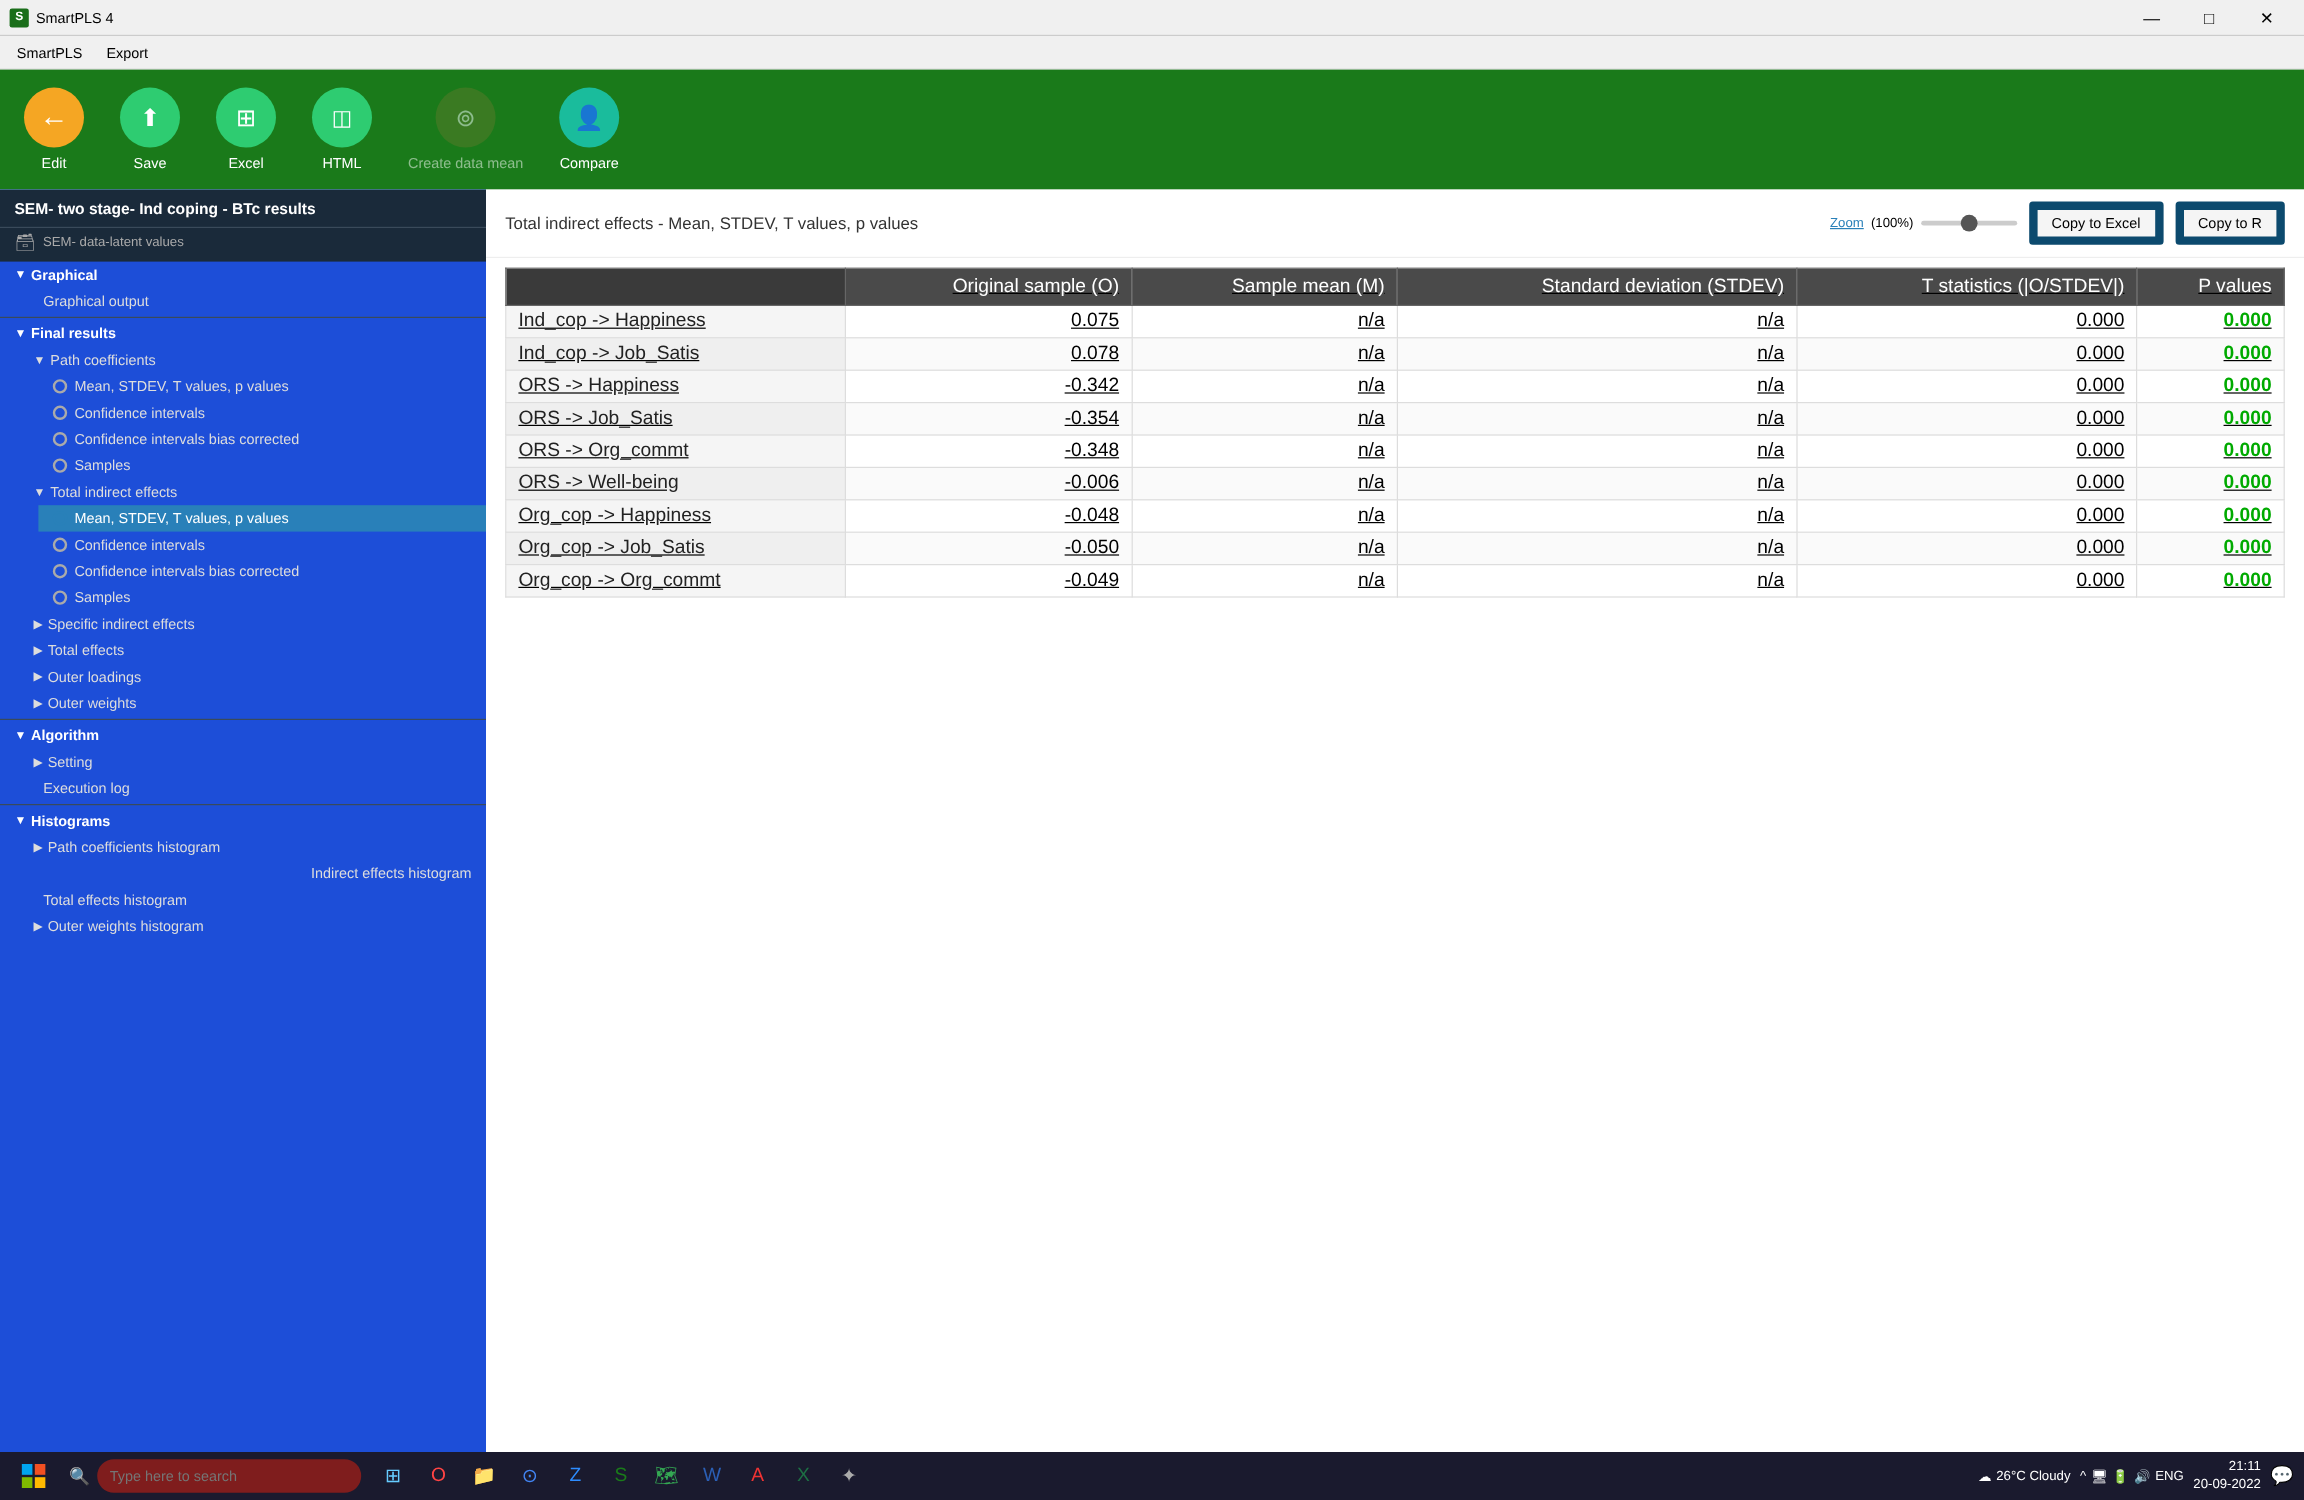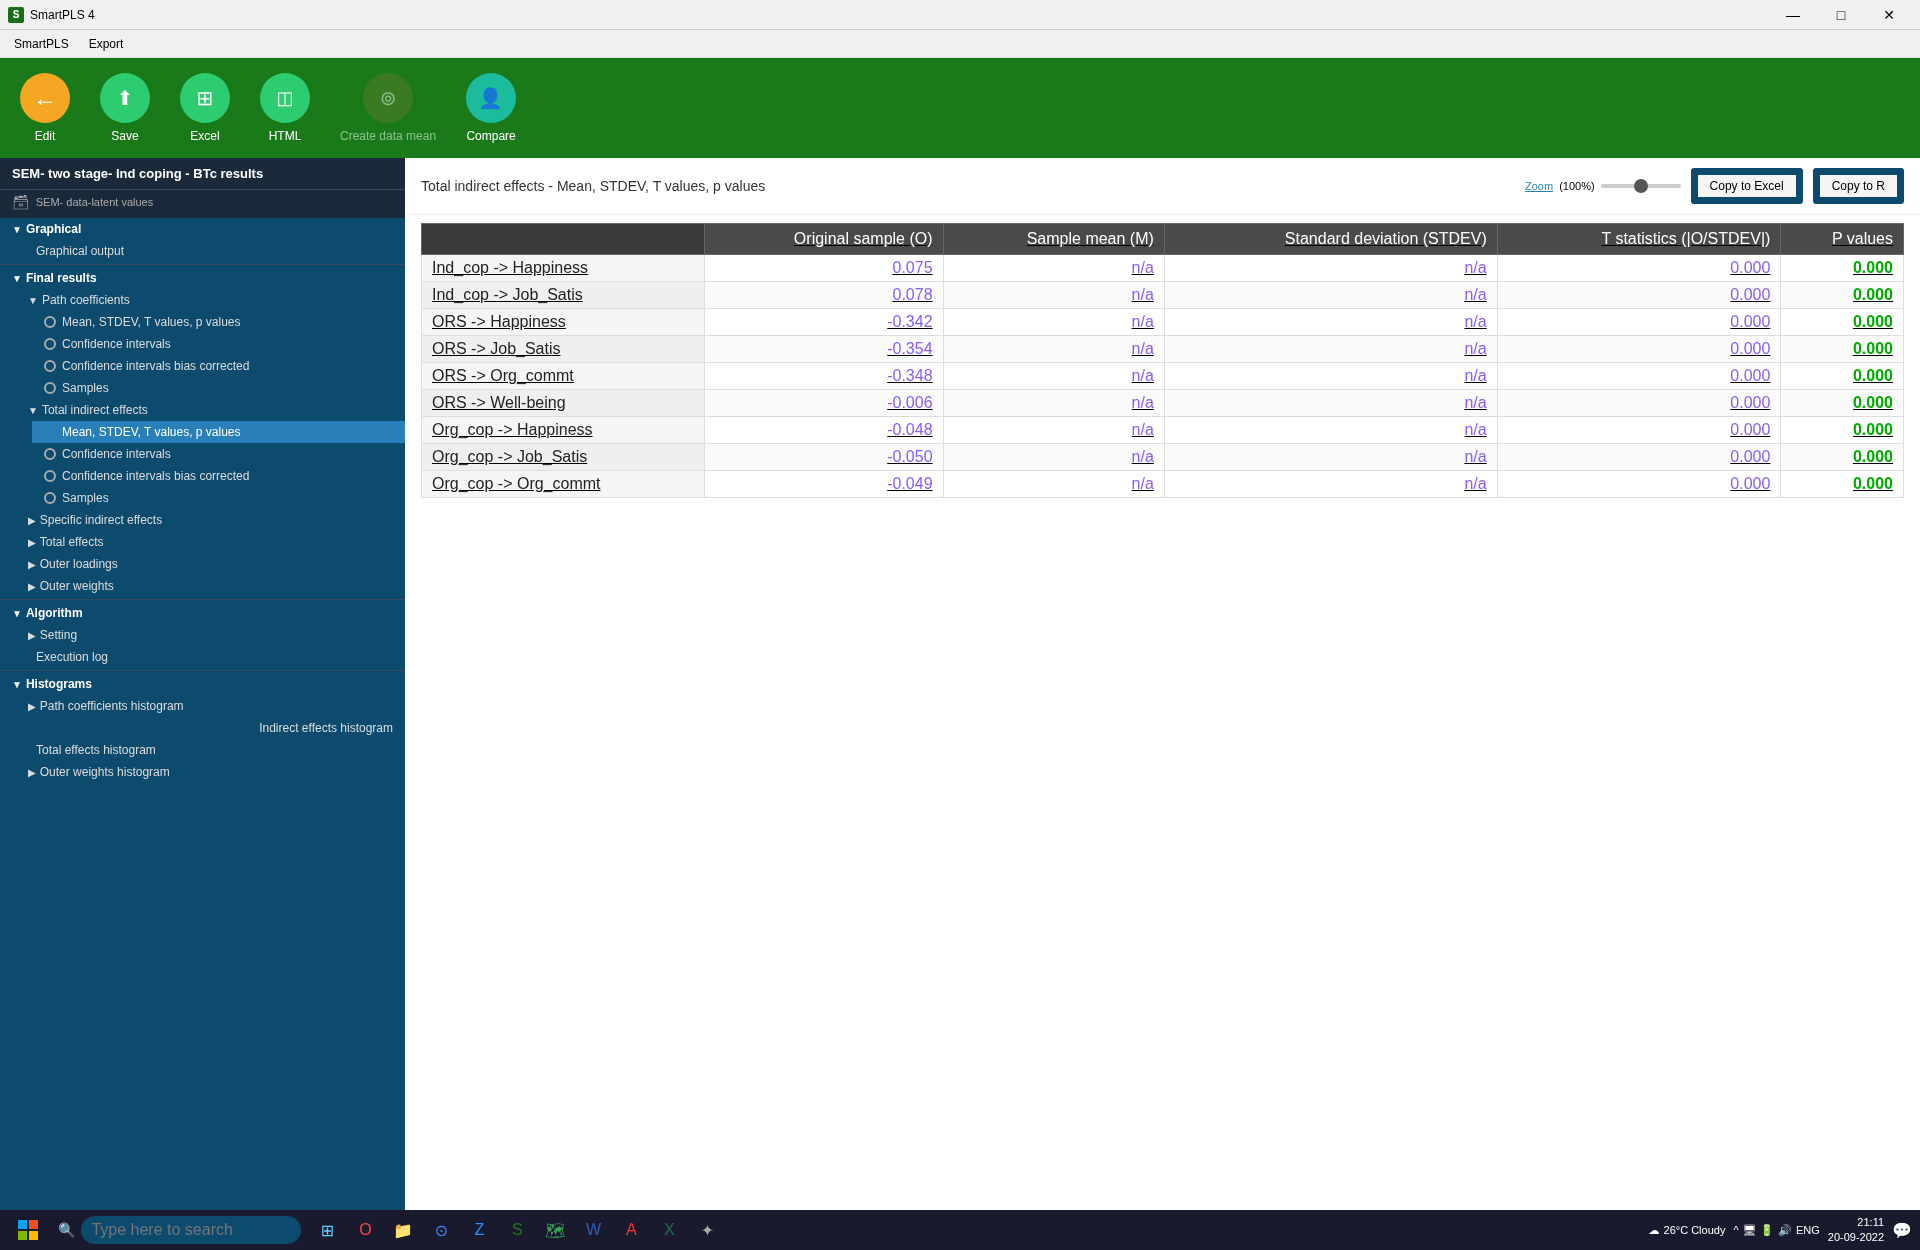--- a/index.html
+++ b/index.html
@@ -71,21 +71,21 @@
 
     
     .main-layout {
       display: flex;
       height: calc(1250px - 30px - 28px - 100px - 40px);
     }
 
     
     .sidebar {
       width: 405px;
-      background: #0c4a6e;
+      background: #1d4ed8;
       color: white;
       overflow-y: auto;
       flex-shrink: 0;
     }
     .sidebar-header {
       background: #1a2a3a;
       padding: 8px 12px;
       font-size: 13px;
       font-weight: bold;
       border-bottom: 1px solid #3a4a5a;
@@ -209,21 +209,21 @@
       text-align: right;
       border: 1px solid #666;
       font-weight: normal;
       white-space: nowrap;
     }
     th:first-child { text-align: left; background: #3a3a3a; }
     td {
       padding: 4px 10px;
       border: 1px solid #ddd;
       text-align: right;
-      color: #8b5cf6;
+      color: #000000;
     }
     td:first-child {
       text-align: left;
       background: #f5f5f5;
       font-weight: normal;
       color: #222;
     }
     tr:nth-child(even) td { background: #fafafa; }
     tr:nth-child(even) td:first-child { background: #efefef; }
     .p-value-green { color: #00aa00; font-weight: bold; }
@@ -242,27 +242,27 @@
     }
     .taskbar-start {
       width: 40px;
       height: 36px;
       display: flex;
       align-items: center;
       justify-content: center;
       cursor: pointer;
     }
     .taskbar-search {
-      background: #0c4a6e;
+      background: #7f1d1d;
       border: none;
       color: #aaa;
       padding: 4px 10px;
       border-radius: 16px;
       width: 220px;
-      font-size: 16px;
+      font-size: 12px;
       height: 28px;
     }
     .taskbar-icons {
       display: flex;
       gap: 2px;
       margin-left: 4px;
     }
     .taskbar-icon {
       width: 36px;
       height: 36px;

